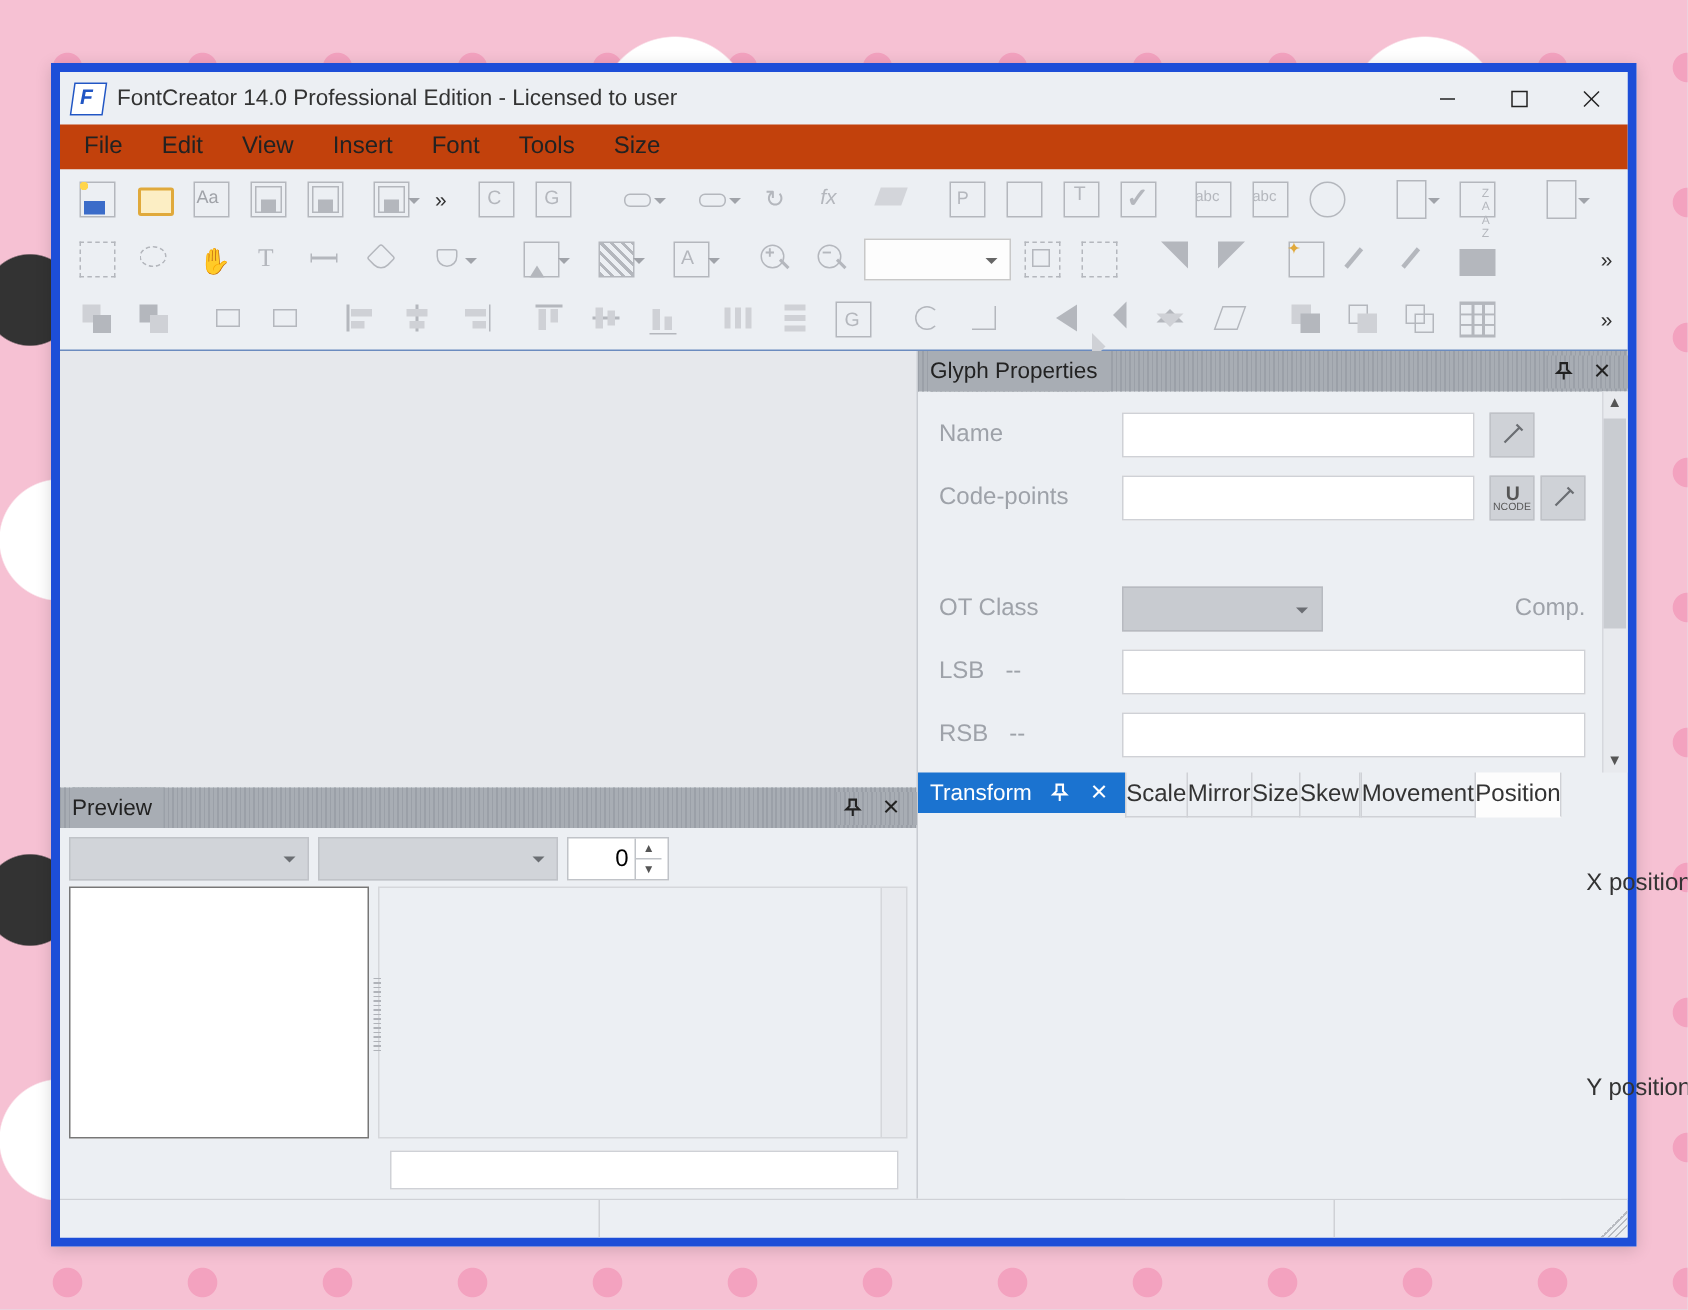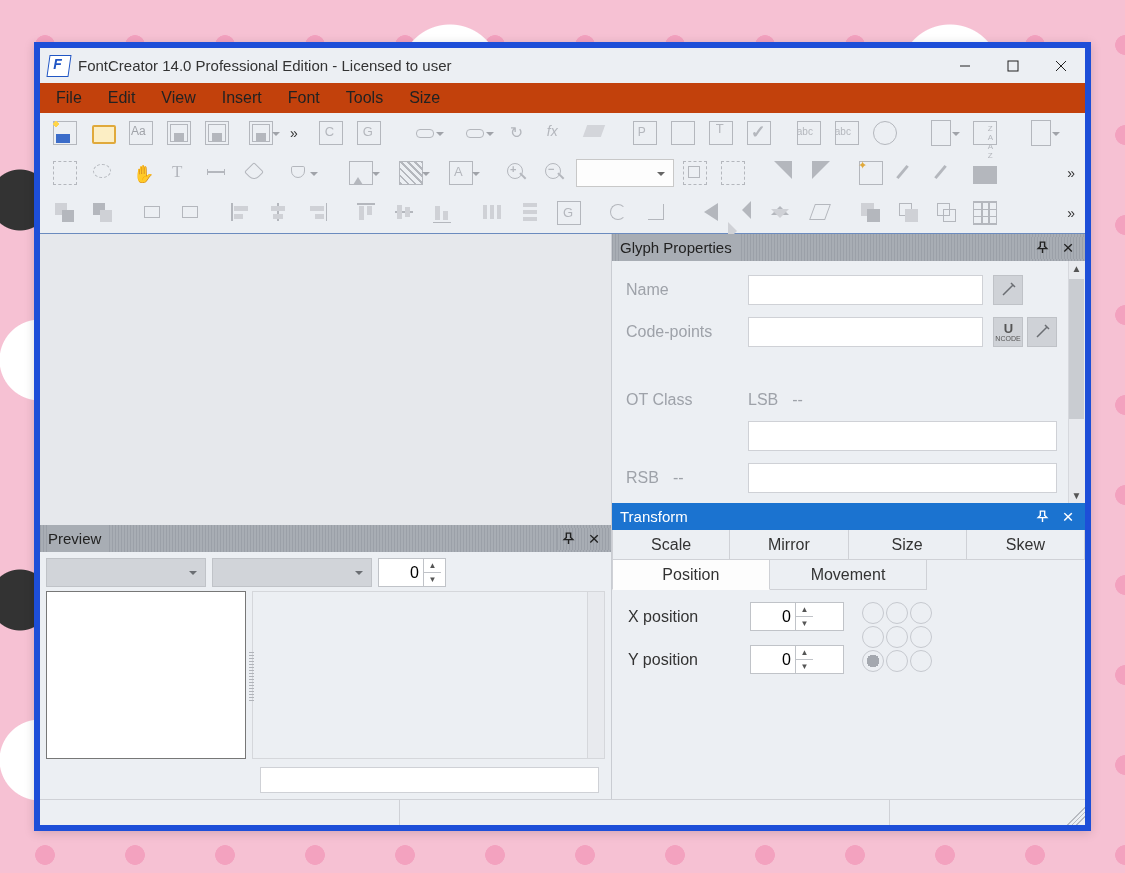--- a/index.html
+++ b/index.html
@@ -314,21 +314,21 @@
   .sq-btn svg { width:16px; height:16px; stroke:#6b6e73; stroke-width:1.5; fill:none; }
   .ot-combo {
     height:30px; width:134px; background:#c8cbd0; border:1px solid #b7bac0;
     position:relative;
   }
   .ot-combo::after {
     content:""; position:absolute; right:9px; top:13px;
     border:4px solid transparent; border-top-color:#6b6e73;
   }
 
-  .transform-panel { flex:1; display:flex; flex-direction:column; min-height:0; }
+  .transform-panel { flex:1; display:flex; flex-direction:row; min-height:0; }
   .tabs-row {
     display:grid; grid-template-columns:repeat(4,1fr);
     background:#eceff3;
   }
   .tab {
     height:30px; display:flex; align-items:center; justify-content:center;
     color:#333; font-size:16px;
     border:1px solid #cfd1d6; border-top:none;
   }
   .tab + .tab { border-left:none; }
@@ -831,20 +831,24 @@
             <div class="sq-btn">
               <svg viewBox="0 0 16 16">
                   <path d="M3 13L13 3M11 1l4 4"></path>
                 </svg>
             </div>
           </div>
 
           <div style="grid-column:1/4;height:20px;"></div>
 
           <div>OT Class</div>
+          <div style="display:flex;align-items:center;gap:30px;grid-column:2/4;">
+            <div class="ot-combo"></div>
+            <div style="margin-left:auto;color:#9ea2a9;">Comp.</div>
+          </div>
 
           <div style="display:flex;gap:14px;align-items:center;">
             <span>LSB</span>
             <span>--</span>
           </div>
           <input class="txt" style="grid-column: 2 / 4;" value="">
 
           <div style="display:flex;gap:14px;align-items:center;">
             <span>RSB</span>
             <span>--</span>
@@ -865,22 +869,22 @@
             <span style="font-size:19px;line-height:14px;color:#fff;">×</span>
           </div>
         </div>
         <div class="tabs-row">
           <div class="tab">Scale</div>
           <div class="tab">Mirror</div>
           <div class="tab">Size</div>
           <div class="tab">Skew</div>
         </div>
         <div class="tabs-row row2">
+          <div class="tab">Movement</div>
           <div class="tab active">Position</div>
-          <div class="tab">Movement</div>
         </div>
         <div class="transform-body">
           <div>X position</div>
           <div class="spinner" style="width:94px;">
             <input value="0" style="">
             <div class="spin-btns">
               <div>▲</div>
               <div>▼</div>
             </div>
           </div>

